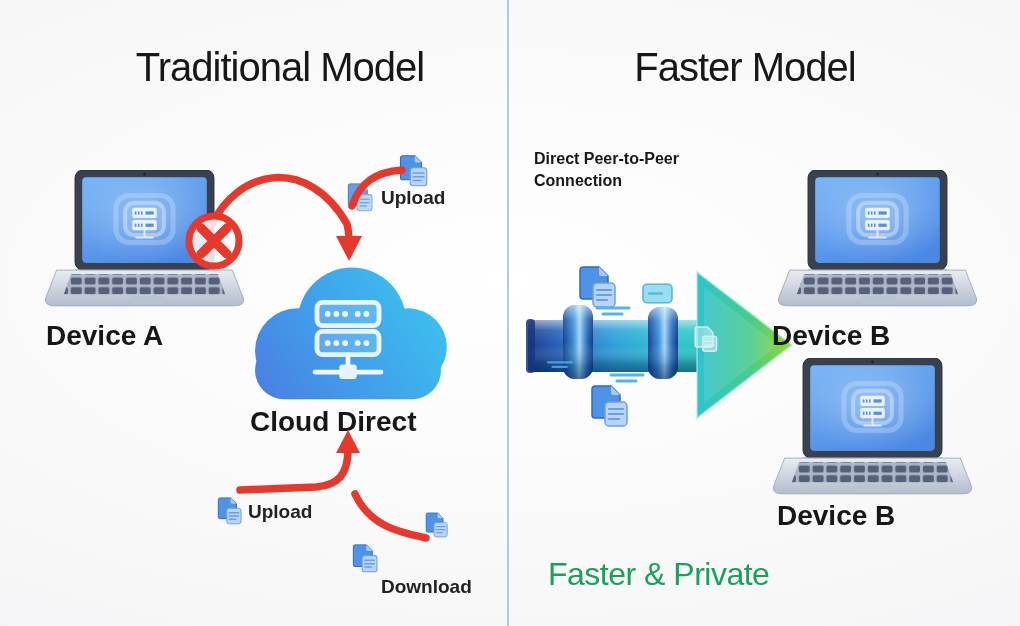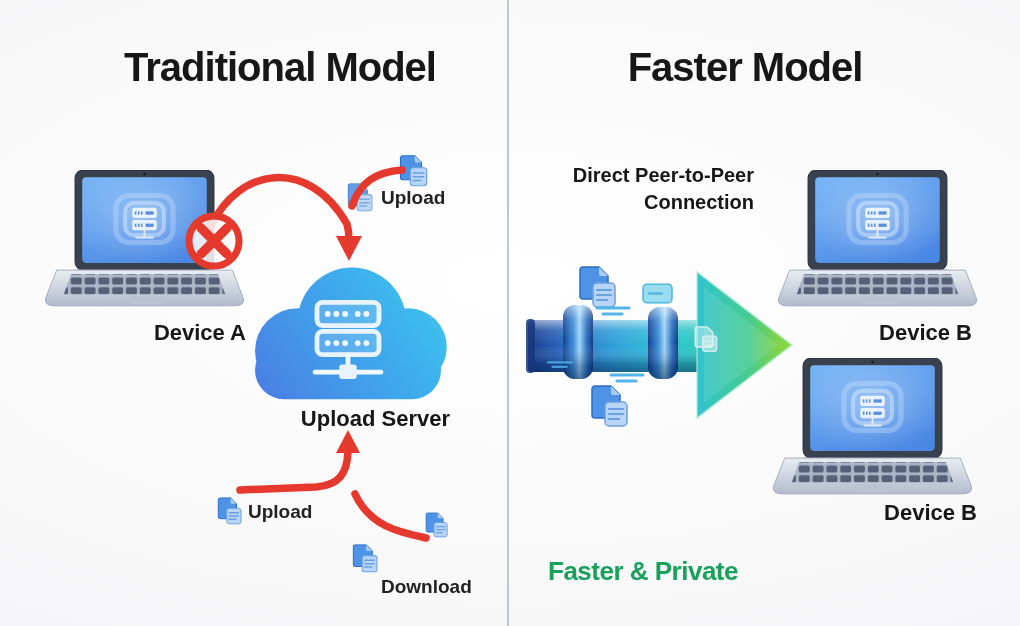--- a/index.html
+++ b/index.html
@@ -3,25 +3,25 @@
 <meta charset="utf-8">
 <style>
   html,body{margin:0;padding:0;background:#e9e9ec;}
   .canvas{
     position:relative;width:1020px;height:626px;overflow:hidden;
     background:radial-gradient(ellipse 120% 90% at 50% 45%, #ffffff 0%, #f8f8f9 55%, #f0f0f3 100%);
     font-family:"Liberation Sans",sans-serif;color:#171717;
   }
   .abs{position:absolute;}
   .lbl{position:absolute;color:#171717;}
-  .title{font-size:40px;font-weight:bold;letter-spacing:-1px;text-align:center;}
-  .devlbl{font-size:22px;font-weight:bold;text-align:right;width:200px;}
+  .title{font-size:40px;font-weight:normal;letter-spacing:-1px;text-align:center;}
+  .devlbl{font-size:28px;font-weight:bold;text-align:left;width:200px;}
   .flowlbl{font-size:19px;font-weight:600;color:#222;text-align:center;}
-  .conn{font-size:20px;font-weight:bold;text-align:right;width:220px;line-height:1.35;margin-top:14px;}
-  .benefit{font-size:26px;font-weight:bold;color:var(--green,#18a15c);letter-spacing:-0.5px;}
+  .conn{font-size:16px;font-weight:bold;text-align:left;width:220px;line-height:1.35;}
+  .benefit{font-size:32px;font-weight:normal;color:var(--green,#18a15c);letter-spacing:-0.5px;}
   .divider{position:absolute;left:507px;top:0;width:2px;height:626px;background:var(--divider,#bcc6d8);}
   svg{display:block;}
 </style>
 </head>
 <body>
 
 <div class="canvas">
 
   <svg width="0" height="0" style="position:absolute" aria-hidden="true">
     <defs>
@@ -168,21 +168,21 @@
     <div class="lbl title abs" style="left:70px;top:45px;width:420px;">Traditional Model</div>
 
     <svg class="abs" style="left:42px;top:170px;" width="205" height="143" viewBox="0 0 200 140">
         <use href="#laptop"></use>
       </svg>
     <div class="lbl devlbl abs" style="left:46px;top:320px;">Device A</div>
 
     <svg class="abs" style="left:228px;top:252px;" width="240" height="155" viewBox="0 0 240 160">
         <use href="#cloud"></use>
       </svg>
-    <div class="lbl devlbl abs" style="left:250px;top:406px;">Upload Server</div>
+    <div class="lbl devlbl abs" style="left:250px;top:406px;">Cloud Direct</div>
 
     <svg class="abs" style="left:399px;top:155px;" width="30" height="33" viewBox="0 0 40 44">
         <use href="#filepair"></use>
       </svg>
     <svg class="abs" style="left:347px;top:183px;opacity:.88;" width="27" height="30" viewBox="0 0 40 44">
         <use href="#filepair"></use>
       </svg>
     <svg class="abs" style="left:217px;top:497px;" width="26" height="29" viewBox="0 0 40 44">
         <use href="#filepair"></use>
       </svg>

